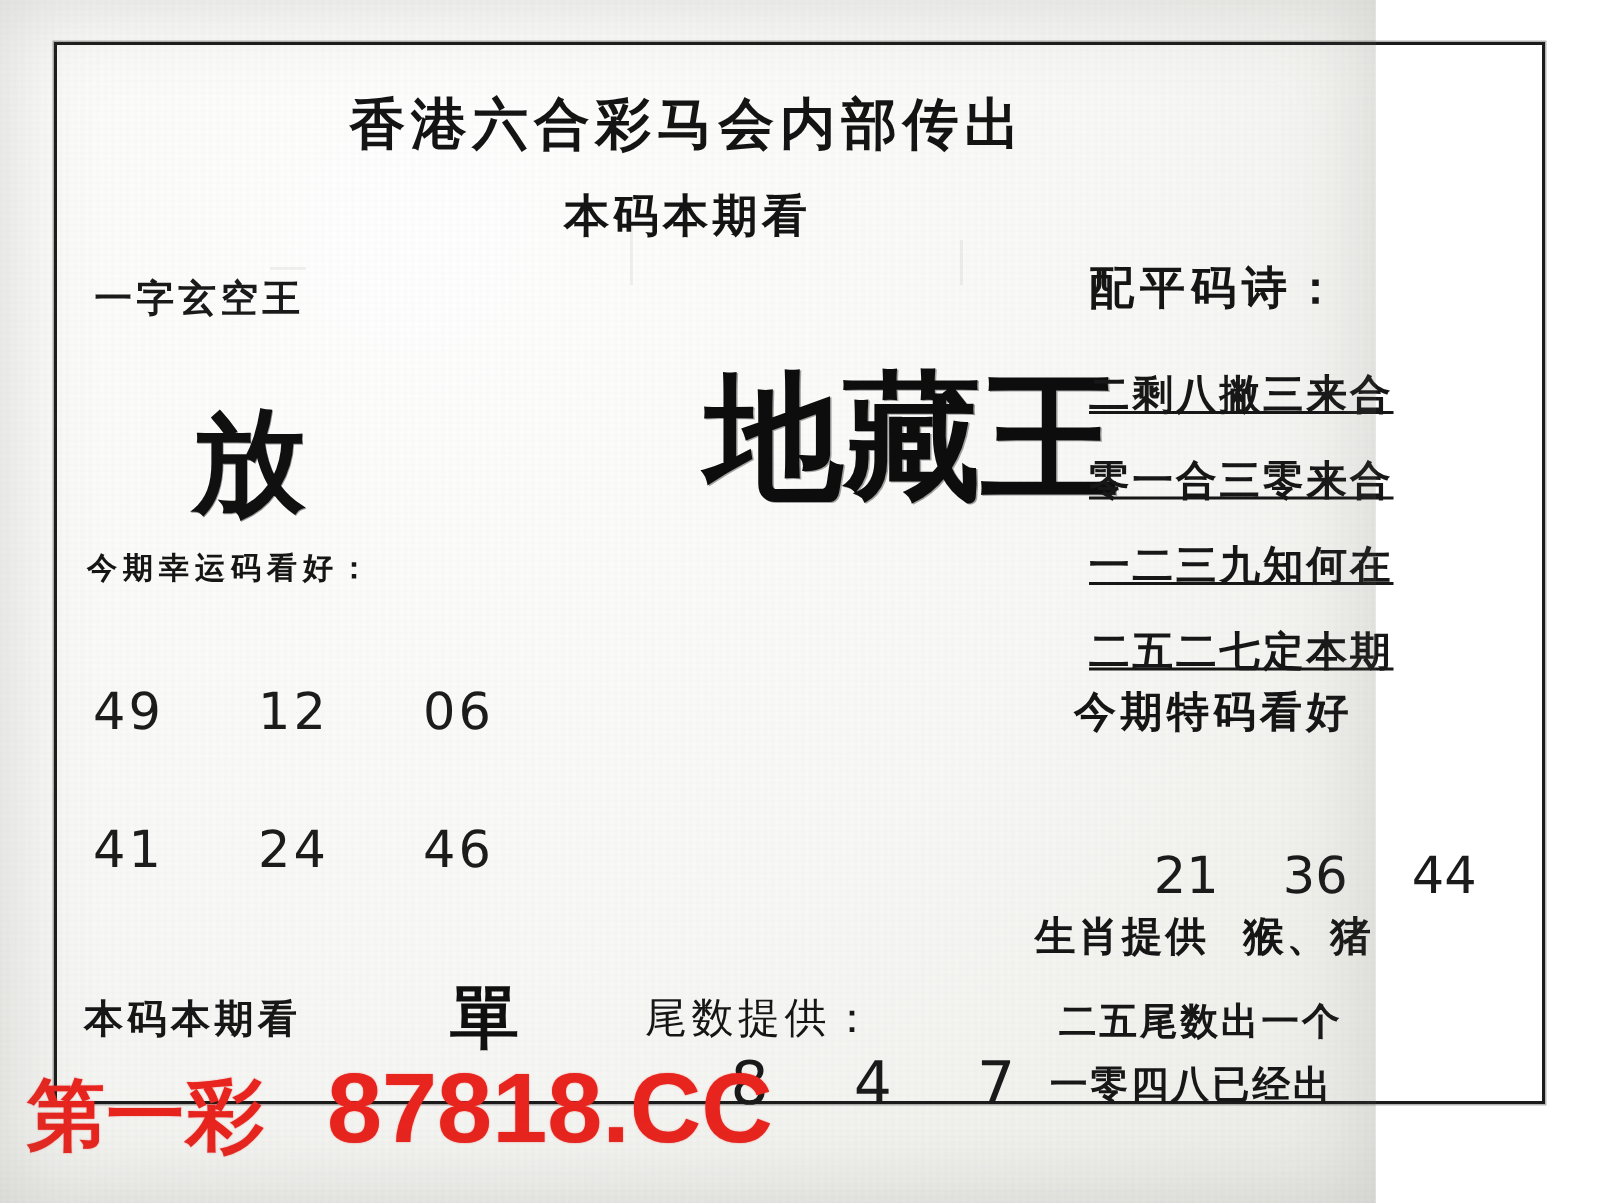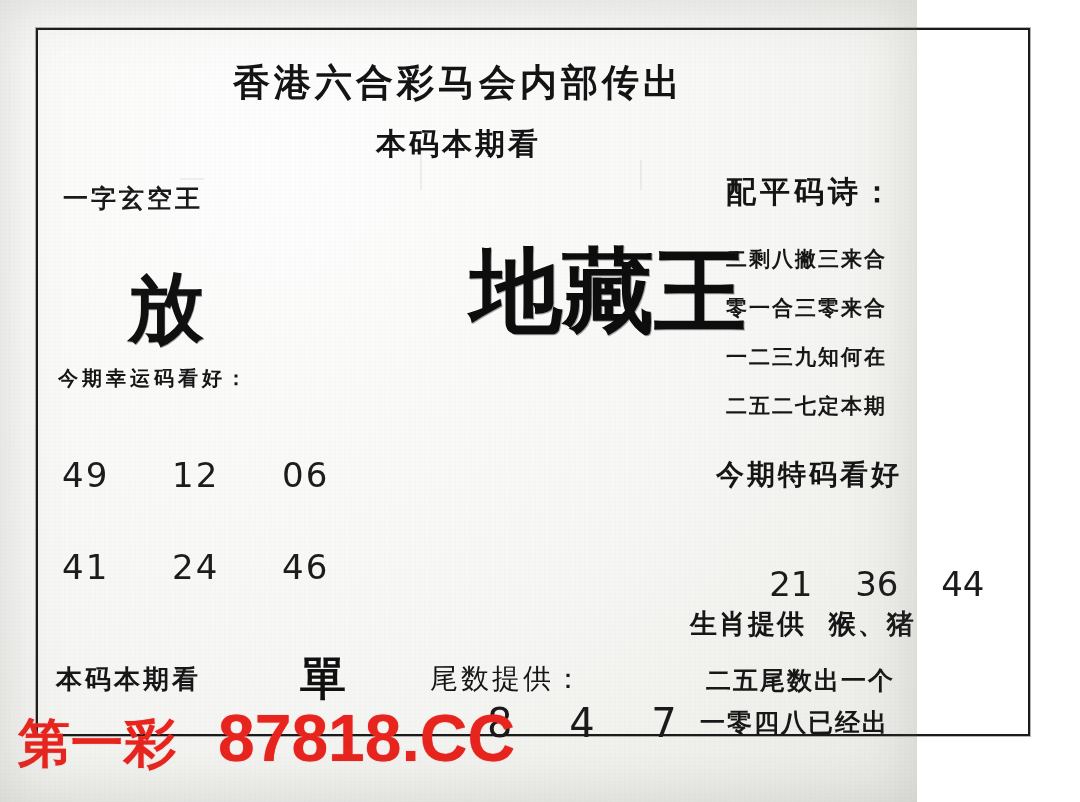--- a/index.html
+++ b/index.html
@@ -194,25 +194,26 @@
     letter-spacing: 4px;
     color: #151515;
   }
   .poem {
     position: absolute;
     left: 726px;
     top: 245px;
     width: 280px;
   }
   .poem-line {
-    font-size: 21px;
+    font-size: 27px;
     font-weight: bold;
     letter-spacing: 2px;
     color: #171717;
     margin-bottom: 21px;
+    text-decoration: underline;
   }
   #special-label {
     position: absolute;
     left: 716px;
     top: 456px;
     font-size: 28px;
     font-weight: bold;
     letter-spacing: 3px;
     color: #151515;
   }

